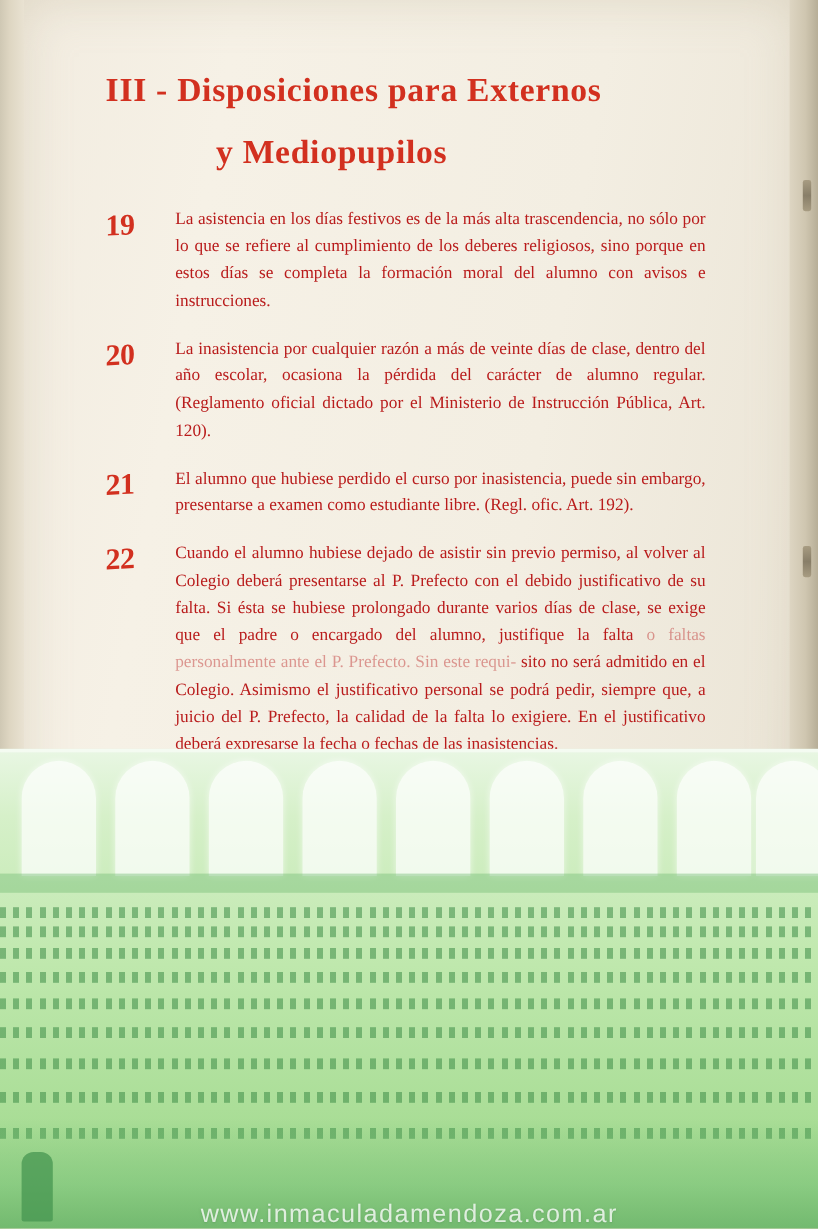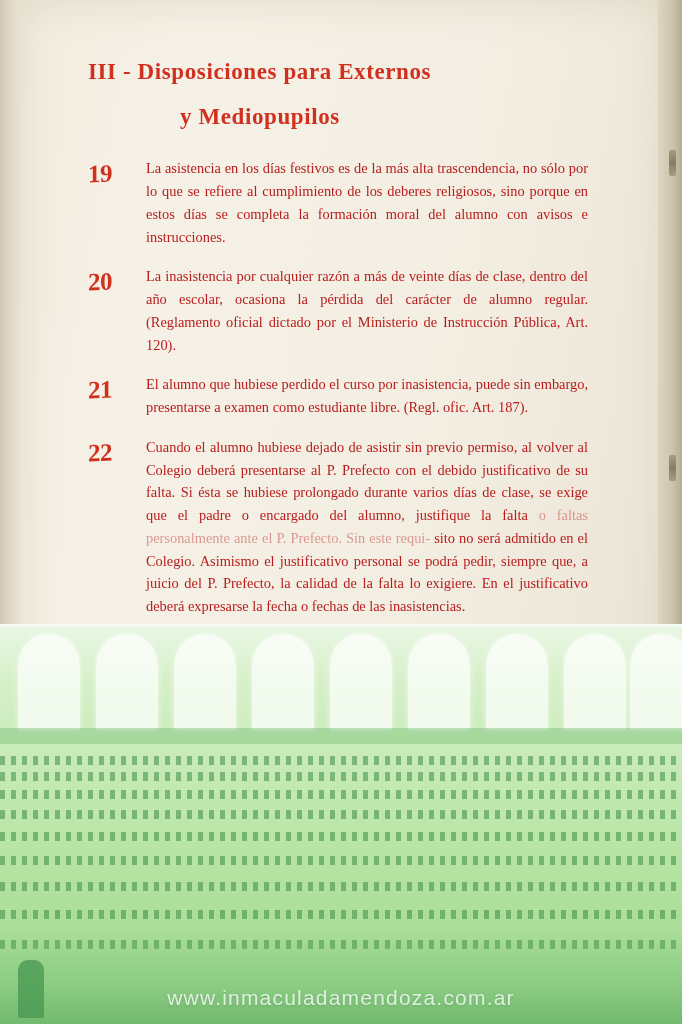--- a/index.html
+++ b/index.html
@@ -62,21 +62,21 @@
 
   .content {
     position: absolute;
     left: 88px;
     top: 56px;
     width: 500px;
   }
   .title {
     color: #d2301f;
     font-weight: bold;
-    font-size: 23px;
+    font-size: 28px;
     letter-spacing: 0.6px;
     line-height: 1.42;
     margin: 0 0 10px 0;
     font-family: "Liberation Serif", serif;
   }
   .title .line1 { display: block; }
   .title .line2 { display: block; padding-left: 92px; margin-top: 12px; }
 
   .items {
     margin-top: 24px;
@@ -178,21 +178,21 @@
     left: 18px;
     bottom: 6px;
     width: 26px;
     height: 58px;
     background: rgba(70,150,80,0.75);
     border-radius: 10px 10px 2px 2px;
   }
   .watermark {
     position: absolute;
     left: 0;
-    bottom: 14px;
+    bottom: 0;
     width: 682px;
     text-align: center;
     font-family: "Liberation Sans", sans-serif;
     font-size: 21px;
     letter-spacing: 1.2px;
     color: rgba(255,255,255,0.78);
     text-shadow: 0 1px 2px rgba(90,150,90,0.55);
     white-space: nowrap;
   }
   .photo-border-top {
@@ -231,21 +231,21 @@
         <div class="body-text">La asistencia en los días festivos es de la más alta trascendencia, no sólo por lo que se refiere al cumplimiento de los deberes religiosos, sino porque en estos días se completa la formación moral del alumno con avisos e instrucciones.</div>
       </div>
 
       <div class="item">
         <div class="num">20</div>
         <div class="body-text">La inasistencia por cualquier razón a más de veinte días de clase, dentro del año escolar, ocasiona la pérdida del carácter de alumno regular. (Reglamento oficial dictado por el Ministerio de Instrucción Pública, Art. 120).</div>
       </div>
 
       <div class="item">
         <div class="num">21</div>
-        <div class="body-text">El alumno que hubiese perdido el curso por inasistencia, puede sin embargo, presentarse a examen como estudiante libre. (Regl. ofic. Art. 187).</div>
+        <div class="body-text">El alumno que hubiese perdido el curso por inasistencia, puede sin embargo, presentarse a examen como estudiante libre. (Regl. ofic. Art. 192).</div>
       </div>
 
       <div class="item">
         <div class="num">22</div>
         <div class="body-text">
           <span>Cuando el alumno hubiese dejado de asistir sin previo permiso, al volver al Colegio deberá presentarse al P. Prefecto con el debido justificativo de su falta. Si ésta se hubiese prolongado durante varios días de clase, se exige que el padre o encargado del alumno, justifique la falta</span>
           <span class="faded">o faltas personalmente ante el P. Prefecto. Sin este requi-</span>
           <span>sito no será admitido en el Colegio. Asimismo el justificativo personal se podrá pedir, siempre que, a juicio del P. Prefecto, la calidad de la falta lo exigiere. En el justificativo deberá expresarse la fecha o fechas de las inasistencias.</span>
         </div>
       </div>

